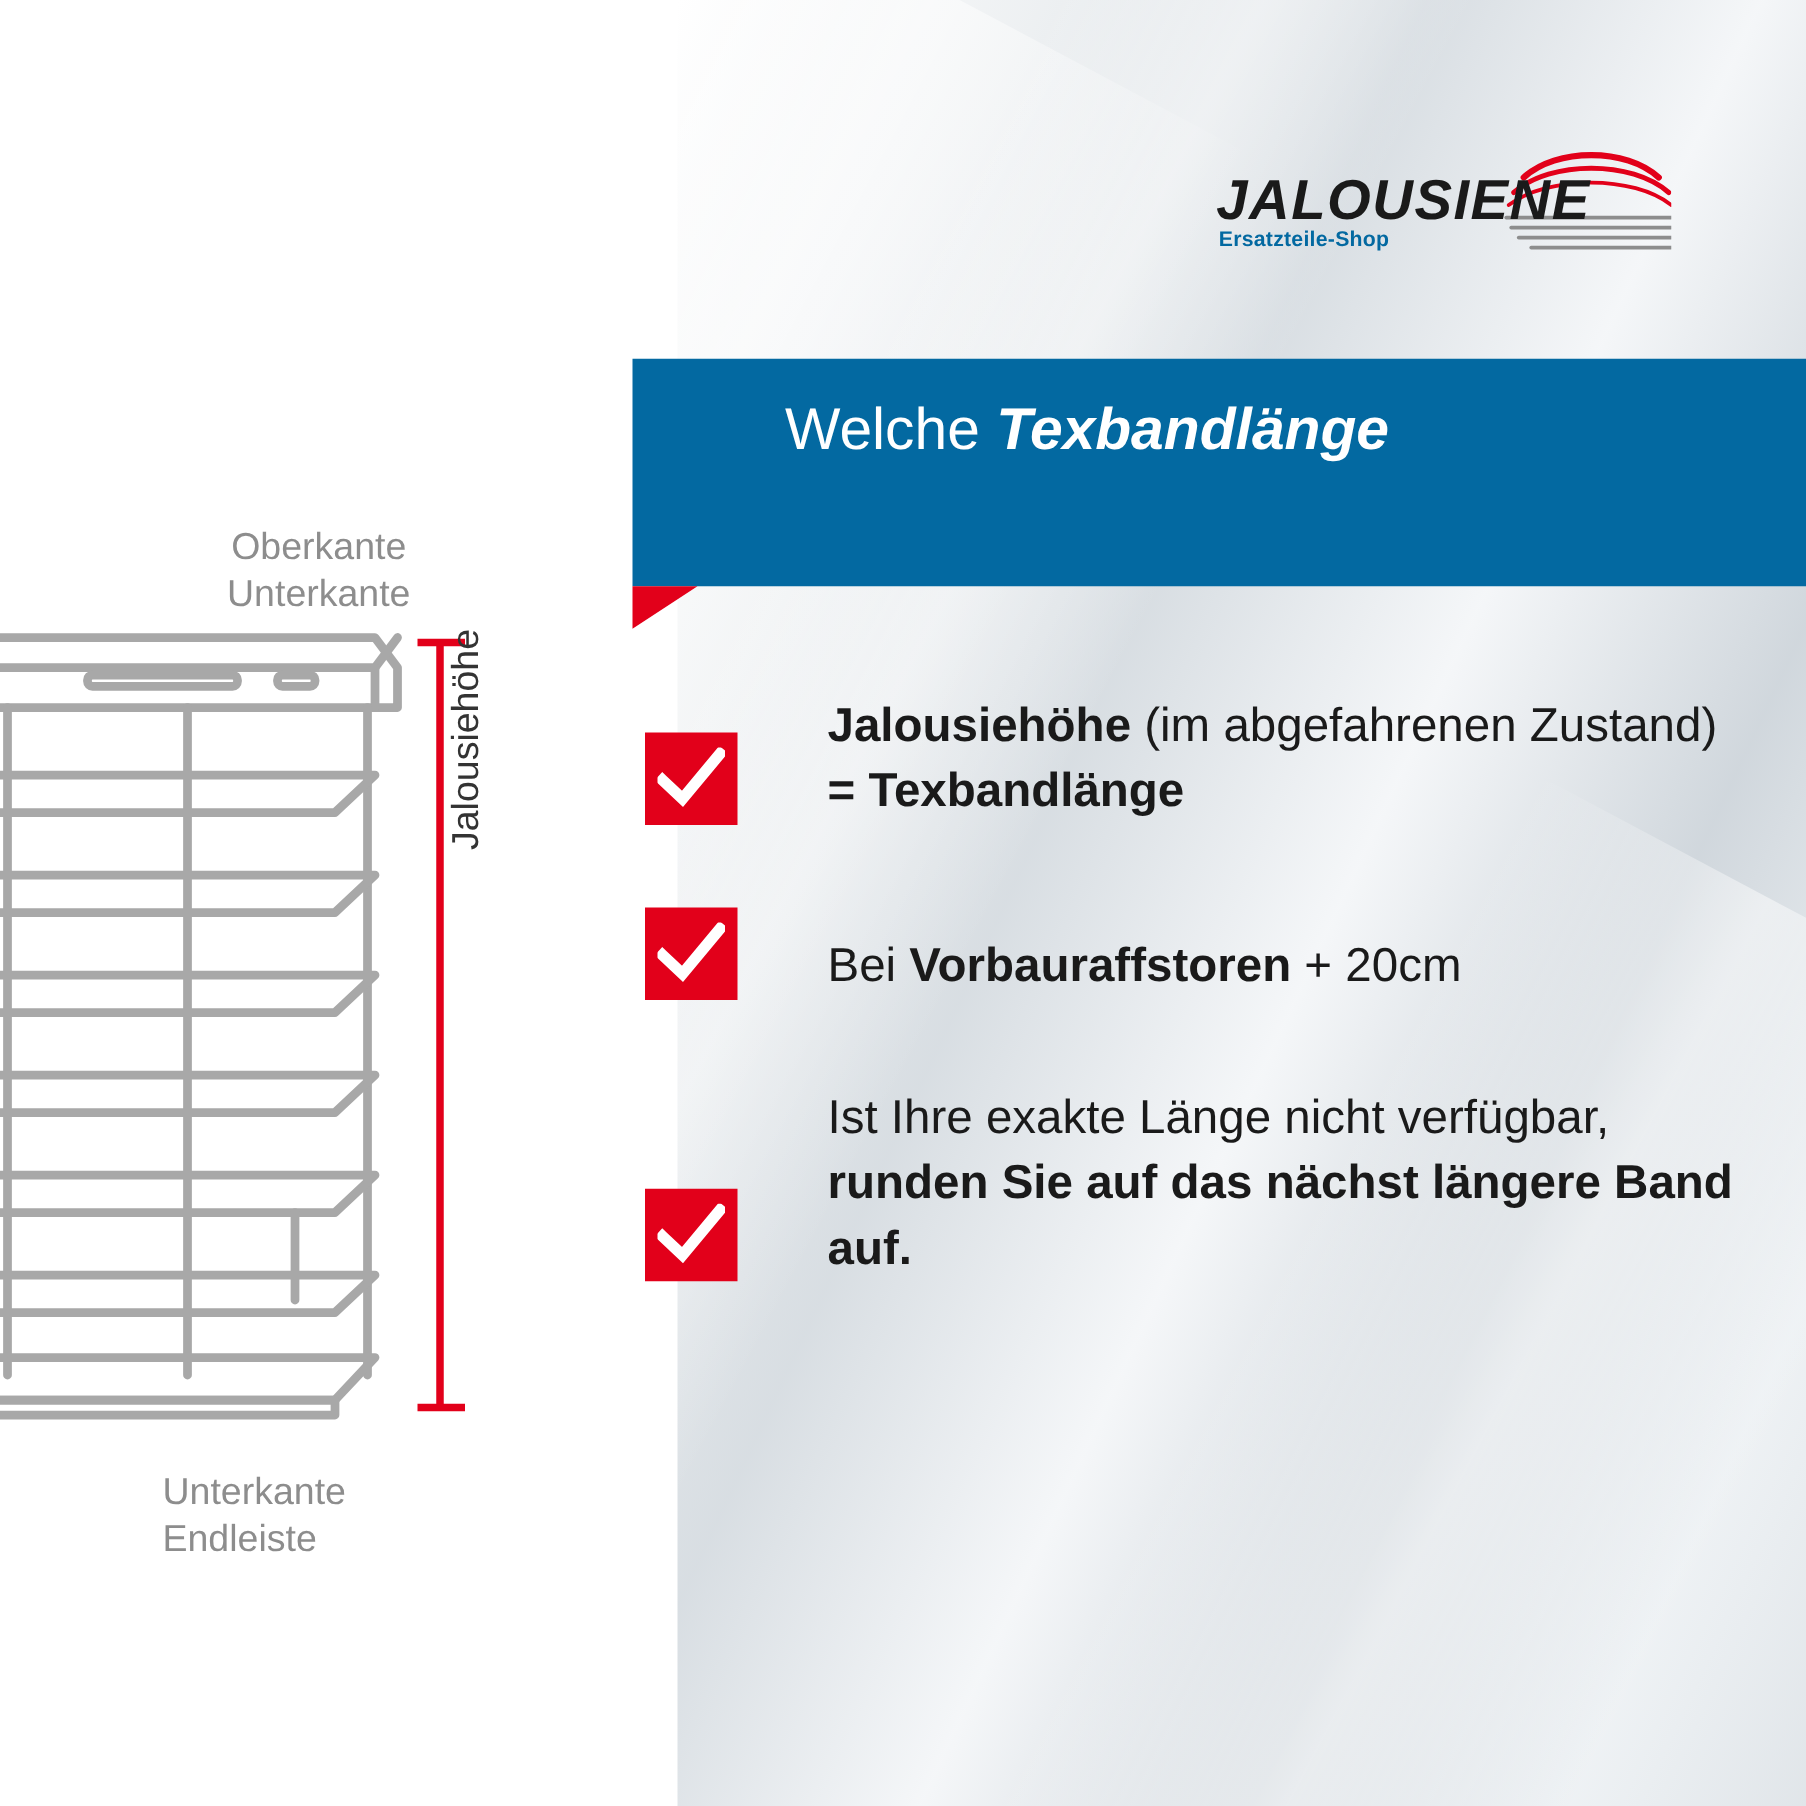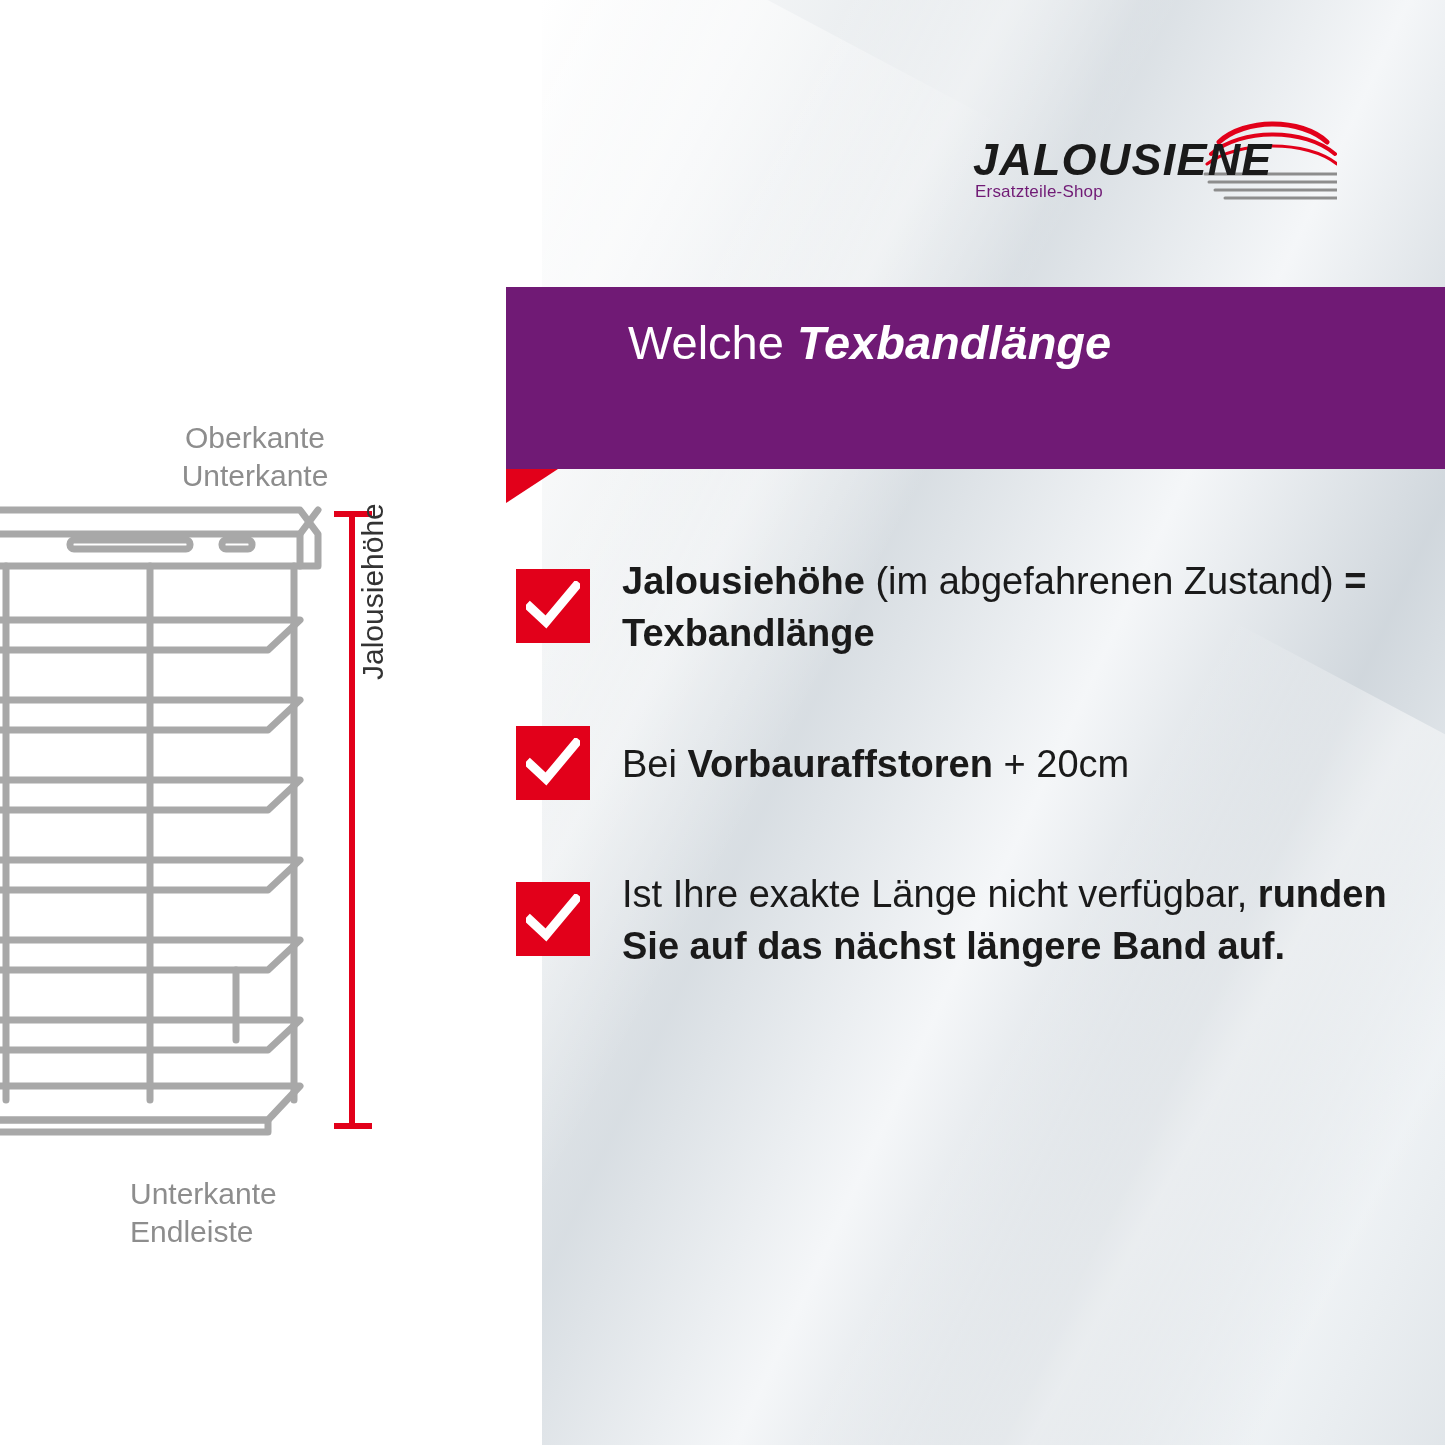--- a/index.html
+++ b/index.html
@@ -89,40 +89,40 @@
     letter-spacing: 1.2px;
     color: #1a1a1a;
     font-style: italic;
     font-family: "Liberation Sans", sans-serif;
   }
   .logo-sub {
     position: absolute;
     left: 2px;
     top: 74px;
     font-size: 17px;
-    color: #701a75;
-    font-weight: normal;
+    color: #0369a1;
+    font-weight: bold;
     letter-spacing: 0.2px;
   }
   .logo-swoosh {
     position: absolute;
     right: -4px;
     top: 0px;
     width: 140px;
     height: 100px;
   }
 
   
   .banner {
     position: absolute;
     left: 506px;
     top: 287px;
     width: 939px;
     height: 182px;
-    background: #701a75;
+    background: #0369a1;
   }
   .banner-tail {
     position: absolute;
     left: 506px;
     top: 469px;
     width: 0;
     height: 0;
     border-left: 52px solid #e2001a;
     border-bottom: 34px solid transparent;
   }
@@ -151,22 +151,23 @@
   
   .bullets {
     position: absolute;
     left: 516px;
     top: 553px;
     width: 880px;
   }
   .bullet-row {
     position: relative;
     display: flex;
-    align-items: center;
+    align-items: flex-end;
     margin-bottom: 66px;
+    gap: 40px;
   }
   .check-box {
     flex: 0 0 auto;
     width: 74px;
     height: 74px;
     background: #e2001a;
     position: relative;
     margin-right: 32px;
   }
   .check-box svg {

